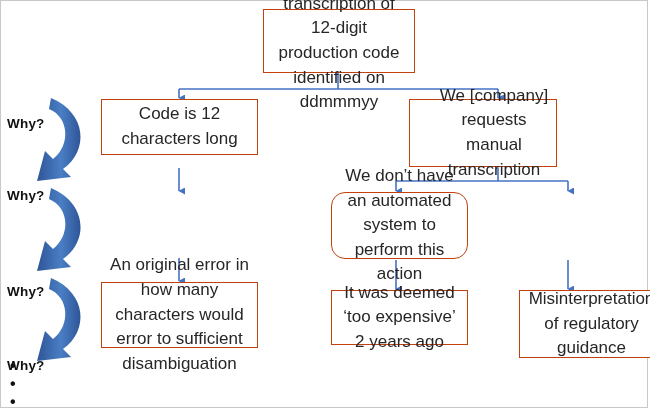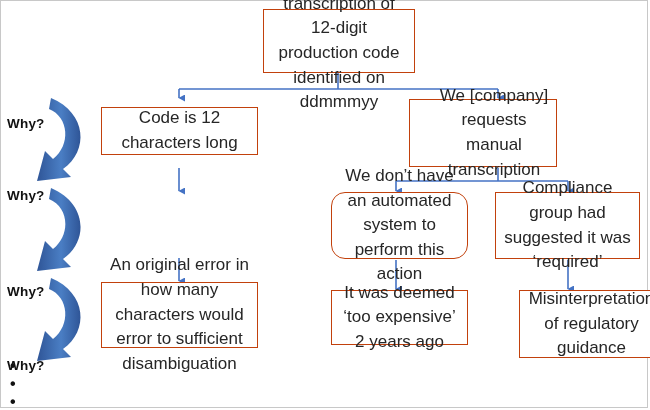--- a/index.html
+++ b/index.html
@@ -107,40 +107,37 @@
       <path d="M50,97 C86,112 88,150 62,168 L70,176 L36,180 L44,150 L52,158 C70,144 68,116 48,108 Z"></path>
       <path d="M50,187 C86,202 88,240 62,258 L70,266 L36,270 L44,240 L52,248 C70,234 68,206 48,198 Z"></path>
       <path d="M50,277 C86,292 88,330 62,348 L70,356 L36,360 L44,330 L52,338 C70,324 68,296 48,288 Z"></path>
     </g>
   </svg>
 
   <div class="node" style="left:262px; top:8px; width:152px; height:64px;">
     <span>Incorrect transcription of 12-digit production code identified on ddmmmyy</span>
   </div>
 
-  <div class="node" style="left:100px; top:98px; width:157px; height:48px;margin-top:8px;">
+  <div class="node" style="left:100px; top:98px; width:157px; height:56px;">
     <span>Code is 12 characters long</span>
   </div>
 
 
   <div class="node" style="left:100px; top:281px; width:157px; height:66px;">
     <span>An original error in how many characters would error to sufficient disambiguation</span>
   </div>
 
   <div class="node" style="left:408px; top:98px; width:148px; height:68px;padding-left:28px;">
     <span>We [company] requests manual transcription</span>
   </div>
 
   <div class="node" style="left:330px; top:191px; width:137px; height:67px;border-radius:14px;">
     <span>We don’t have an automated system to perform this action</span>
   </div>
 
-  <div class="node" style="left:494px; top:191px; width:145px; height:67px;">
-    <span>Compliance group had suggested it was ‘required’</span>
-  </div>
 
   <div class="node" style="left:330px; top:289px; width:137px; height:55px;justify-content:center;">
     <span>It was deemed ‘too expensive’ 2 years ago</span>
   </div>
 
   <div class="node" style="left:518px; top:289px; width:145px; height:68px;">
     <span>Misinterpretation of regulatory guidance</span>
   </div>
 
   <div class="why-label" style="left:6px; top:90px;">Why?</div>

